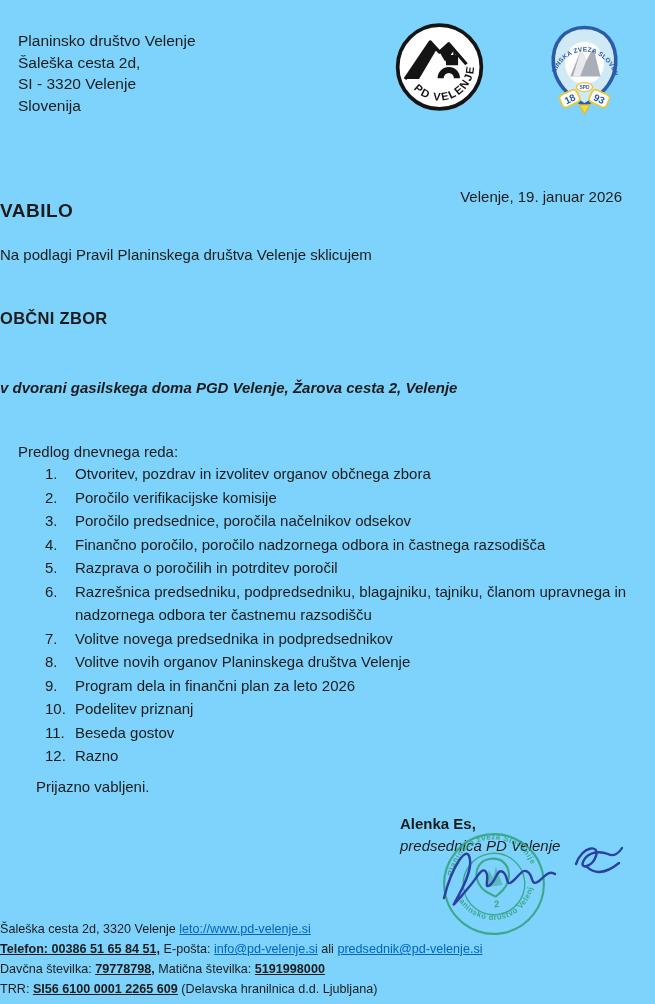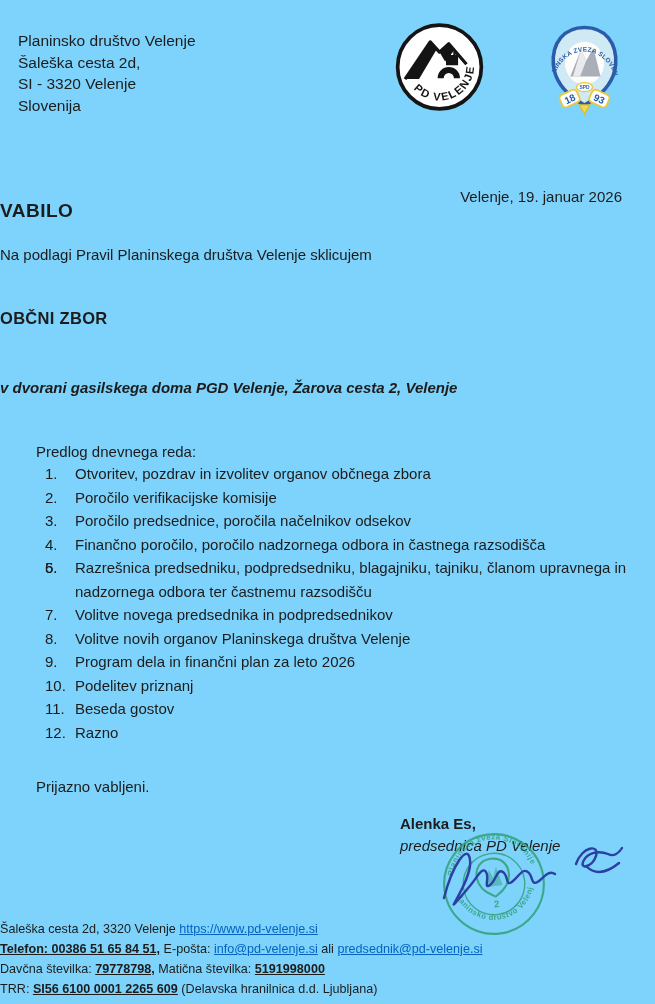--- a/index.html
+++ b/index.html
@@ -24,21 +24,21 @@
   .sender{left:18px;top:30px;font-size:15.5px;line-height:21.5px;}
 
   .dateline{right:33px;top:149px;font-size:15px;margin-top:39px;}
 
   .doc-title{top:200px;font-size:19px;font-weight:bold;letter-spacing:.5px;}
   .intro{top:246px;}
   .meeting-name{top:309px;font-size:16.5px;font-weight:bold;letter-spacing:.3px;}
   .meeting-when{top:356px;font-weight:bold;}
   .meeting-where{top:379px;font-weight:bold;font-style:italic;}
 
-  .agenda-heading{left:36px;top:443px;text-align:right;}
+  .agenda-heading{left:18px;top:443px;text-align:right;}
   .agenda{left:0;top:462px;width:648px;}
   .agenda-row{position:relative;padding-left:75px;line-height:23.5px;}
   .agenda-num{position:absolute;left:45px;}
 
   .closing{left:36px;top:778px;}
 
   .sig-name{left:400px;top:815px;font-weight:bold;}
   .sig-role{left:400px;top:837px;font-style:italic;}
 
   .stamp{left:441px;top:831px;width:106px;height:106px;opacity:.82;transform:rotate(-8deg);}
@@ -115,21 +115,21 @@
 
   <div class="abs center meeting-name">OBČNI ZBOR</div>
   <div class="abs center meeting-where">v dvorani gasilskega doma PGD Velenje, Žarova cesta 2, Velenje</div>
 
   <div class="abs agenda-heading">Predlog dnevnega reda:</div>
   <div class="abs agenda">
     <div class="agenda-row"><span class="agenda-num">1.</span><span>Otvoritev, pozdrav in izvolitev organov občnega zbora</span></div>
     <div class="agenda-row"><span class="agenda-num">2.</span><span>Poročilo verifikacijske komisije</span></div>
     <div class="agenda-row"><span class="agenda-num">3.</span><span>Poročilo predsednice, poročila načelnikov odsekov</span></div>
     <div class="agenda-row"><span class="agenda-num">4.</span><span>Finančno poročilo, poročilo nadzornega odbora in častnega razsodišča</span></div>
-    <div class="agenda-row"><span class="agenda-num">5.</span></div>
+    <div class="agenda-row"><span class="agenda-num">5.</span><span>Razprava o poročilih in potrditev poročil</span></div>
     <div class="agenda-row"><span class="agenda-num">6.</span><span>Razrešnica predsedniku, podpredsedniku, blagajniku, tajniku, članom upravnega in nadzornega odbora ter častnemu razsodišču</span></div>
     <div class="agenda-row"><span class="agenda-num">7.</span><span>Volitve novega predsednika in podpredsednikov</span></div>
     <div class="agenda-row"><span class="agenda-num">8.</span><span>Volitve novih organov Planinskega društva Velenje</span></div>
     <div class="agenda-row"><span class="agenda-num">9.</span><span>Program dela in finančni plan za leto 2026</span></div>
     <div class="agenda-row"><span class="agenda-num">10.</span><span>Podelitev priznanj</span></div>
     <div class="agenda-row"><span class="agenda-num">11.</span><span>Beseda gostov</span></div>
     <div class="agenda-row"><span class="agenda-num">12.</span><span>Razno</span></div>
   </div>
 
   <div class="abs closing">Prijazno vabljeni.</div>
@@ -161,19 +161,19 @@
     <svg viewBox="0 0 192 92" width="192" height="92">
       <g fill="none" stroke="#2c3fa3" stroke-width="2.4" stroke-linecap="round" stroke-linejoin="round">
         <path d="M8,72 C16,40 32,16 34,34 C36,48 22,70 18,78 C16,81 24,72 33,61 C41,52 46,40 50,46 C54,51 47,64 54,59 C60,55 61,42 67,46 C73,50 69,62 77,55 C84,49 87,41 93,47 C97,51 95,61 103,55 C109,50 113,44 119,48"></path>
         <path d="M140,38 C146,20 164,18 160,30 C156,42 142,44 148,34 C152,27 162,24 172,28 C178,31 183,27 186,22"></path>
         <path d="M150,40 C160,50 172,46 183,37"></path>
       </g>
     </svg>
   </div>
 
   <div class="abs center footer">
-    <div><span>Šaleška cesta 2d, 3320 Velenje </span><a href="#">https://www.pd-velenje.si</a></div>
+    <div><span>Šaleška cesta 2d, 3320 Velenje </span><a href="#">leto://www.pd-velenje.si</a></div>
     <div><span class="bold">Telefon: 00386 51 65 84 51,</span><span> E-pošta: </span><a href="#">info@pd-velenje.si</a><span> ali </span><a href="#">predsednik@pd-velenje.si</a></div>
     <div><span>Davčna številka: </span><span class="bold">79778798,</span><span> Matična številka: </span><span class="bold">5191998000</span></div>
     <div><span>TRR: </span><span class="bold">SI56 6100 0001 2265 609</span><span> (Delavska hranilnica d.d. Ljubljana)</span></div>
   </div>
 
 </div>
 
 </body></html>

